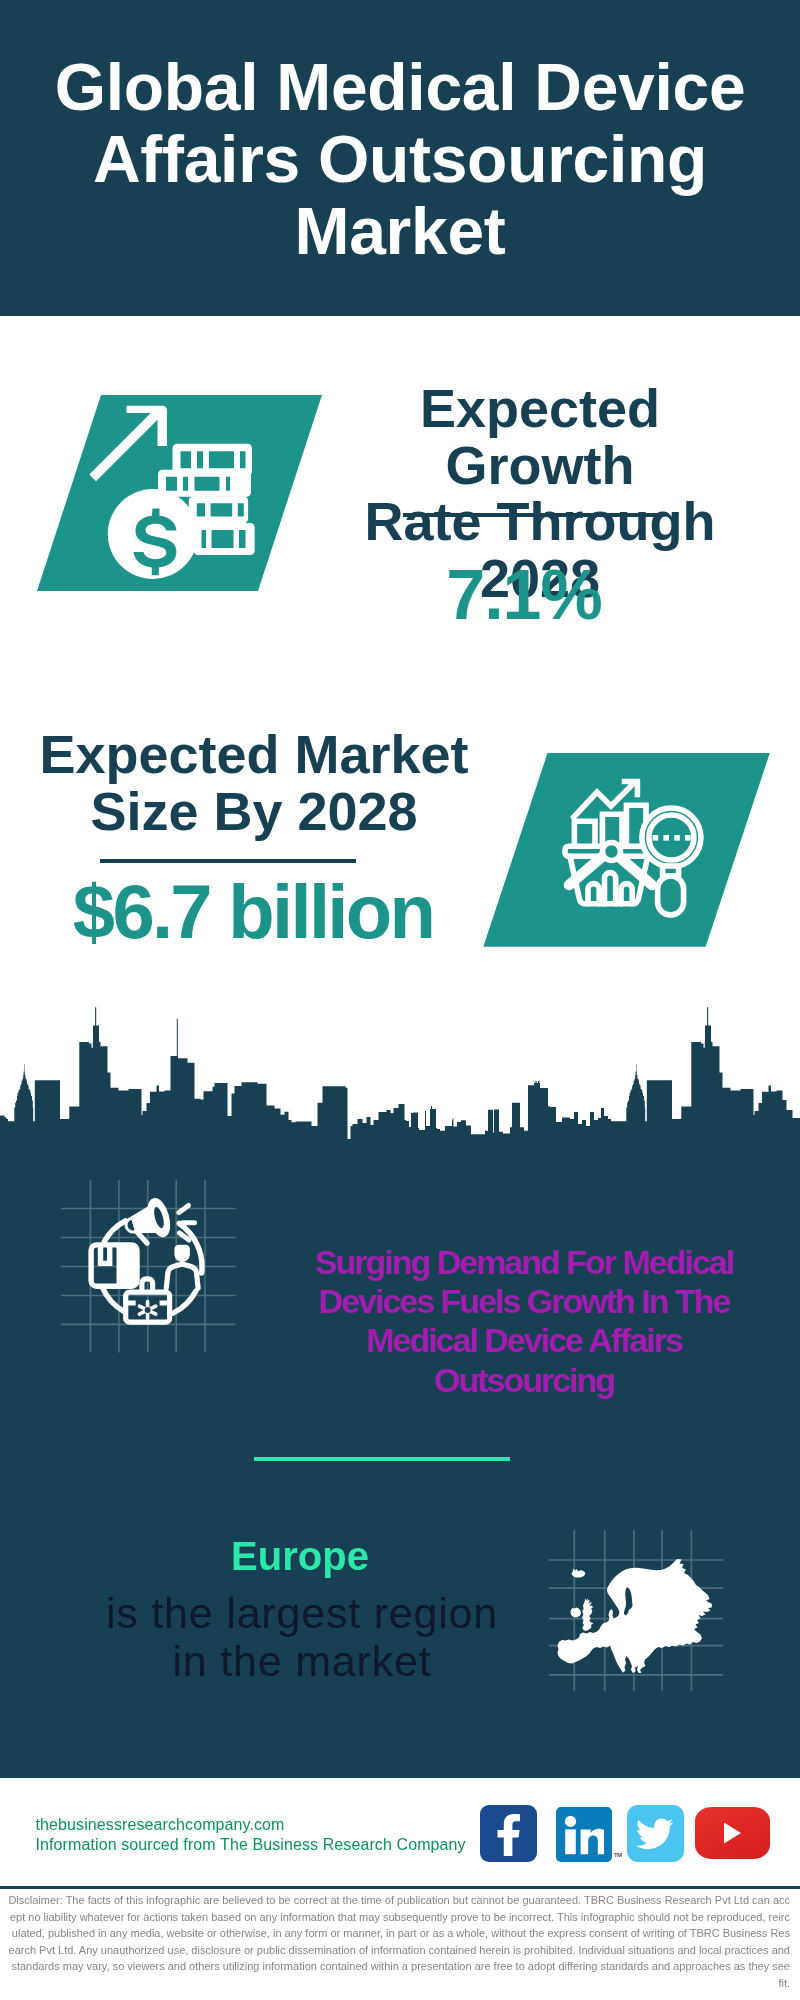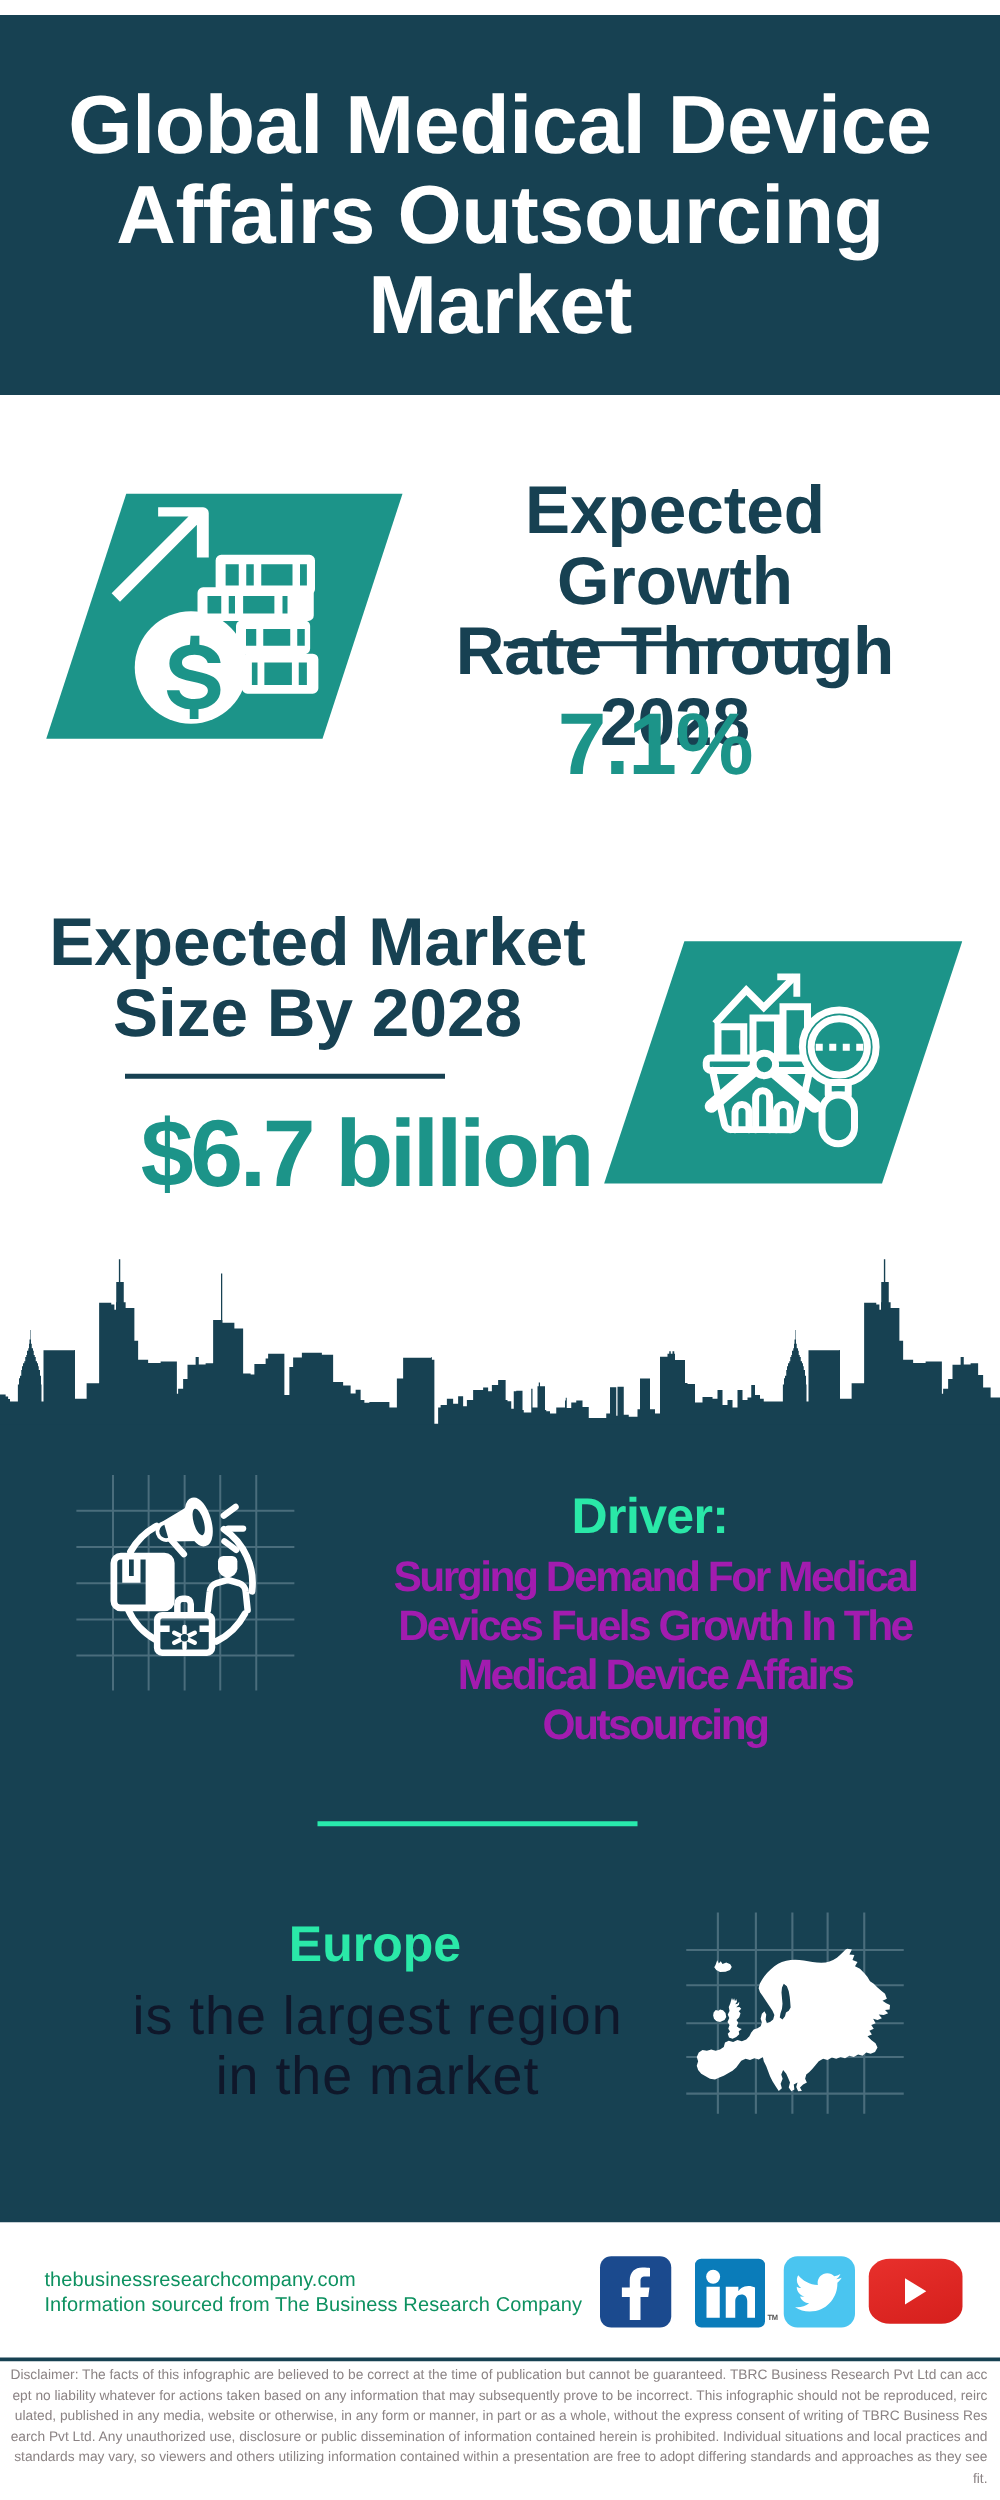--- a/index.html
+++ b/index.html
@@ -7,21 +7,21 @@
   body {
     font-family:"Liberation Sans", sans-serif;
     background:#ffffff;
     position:relative;
     overflow:hidden;
   }
   .page { position:relative; width:800px; height:2000px; }
 
   
   .header {
-    position:absolute; left:0; top:12px; width:800px; height:316px;
+    position:absolute; left:0; top:0; width:800px; height:316px;
     background:#174152;
   }
   .header-title {
     position:absolute; left:0; top:51px; width:800px;
     color:#ffffff; font-weight:bold; font-size:66px; line-height:72px;
     text-align:center; letter-spacing:-0.3px; white-space:pre-line;
   }
 
   
   .white-band { position:absolute; left:0; top:316px; width:800px; height:832px; background:#ffffff; }
@@ -36,21 +36,21 @@
   .stat-label {
     color:#174152; font-weight:bold; font-size:54px; line-height:56.5px; white-space:pre-line;
   }
   .stat-value { color:#1c9489; font-weight:bold; font-size:70px; line-height:90px; letter-spacing:-1px; }
   .stat-value2 { color:#1c9489; font-weight:bold; font-size:76px; line-height:76px; letter-spacing:-2.7px; }
 
   
   .stat2 { position:absolute; left:0; top:700px; width:800px; height:330px; }
   .stat2-text { position:absolute; left:34px; top:26px; width:440px; text-align:center; }
   .stat2-rule { position:absolute; left:100px; top:159px; width:256px; height:4px; background:#174152; }
-  .stat2-value { position:absolute; left:33px; top:186px; width:440px; text-align:right; }
+  .stat2-value { position:absolute; left:33px; top:174px; width:440px; text-align:center; }
   .stat2-icon { position:absolute; left:470px; top:45px; width:300px; height:210px; }
 
   
   .dark { position:absolute; left:0; top:1139px; width:800px; height:639px; background:#174152; }
   .skyline { position:absolute; left:0; top:1000px; width:800px; height:140px; overflow:hidden; }
 
   
   .driver-icon { position:absolute; left:55px; top:1172px; width:195px; height:195px; }
   .driver-title { position:absolute; left:300px; top:1193px; width:440px; text-align:center;
      color:#2ae8a8; font-weight:bold; font-size:40px; line-height:40px; letter-spacing:-0.5px; }
@@ -255,21 +255,20 @@
     <path d="M70.7,131 h10 M104.6,131 h10"></path>
   </g>
 
   <g stroke="#ffffff" stroke-width="3.6" stroke-linecap="round">
     <path d="M92.6,129.5 v17 M84.4,134.2 l16.4,8 M84.4,142.2 l16.4,-8"></path>
   </g>
   <circle cx="92.6" cy="138.1" r="3" fill="#174152"></circle>
 </svg>
 
   </div>
-  <div class="driver-title">Driver:</div>
   <div class="driver-body">Surging Demand For Medical
 Devices Fuels Growth In The
 Medical Device Affairs
 Outsourcing</div>
   <div class="driver-rule"></div>
 
   <div class="region-title">Europe</div>
   <div class="region-body">is the largest region
 in the market</div>
   <div class="region-icon">

